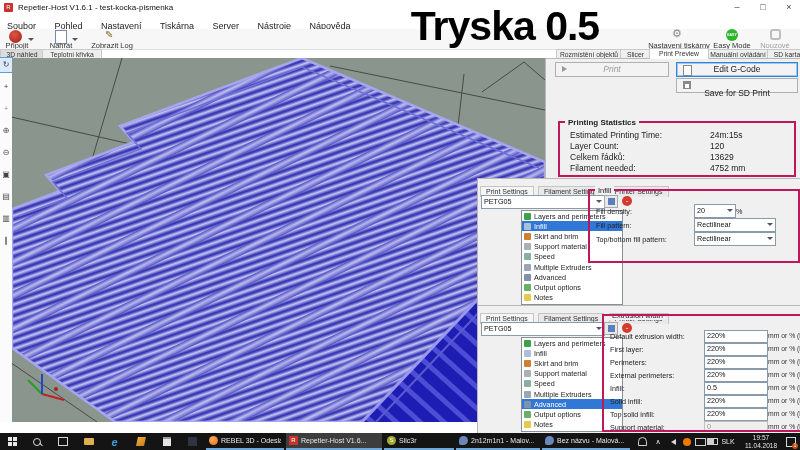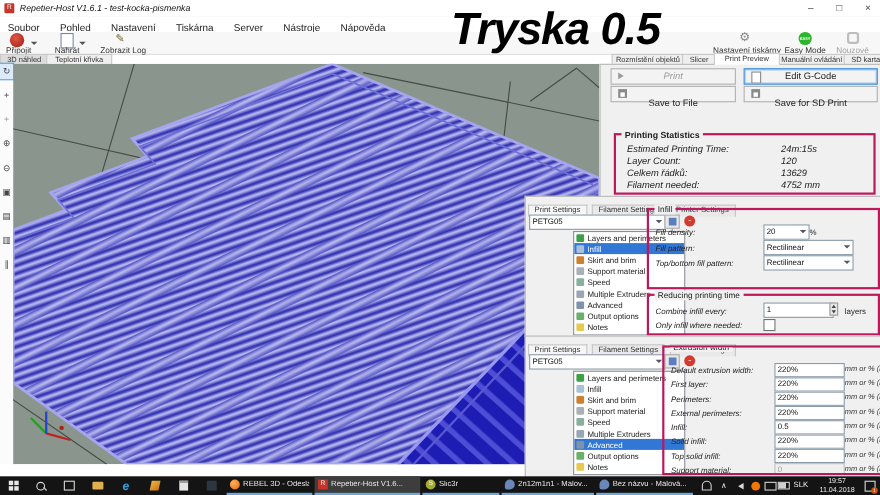--- a/index.html
+++ b/index.html
@@ -1,19 +1,19 @@
 <!DOCTYPE html>
 <html><head>
 <meta charset="utf-8">
 <style>
   html,body{margin:0;padding:0;background:#222;}
   #screen{position:relative;width:800px;height:450px;background:#fff;overflow:hidden;
           font-family:"Liberation Sans",sans-serif;color:#111;cursor:default;}
   .abs{position:absolute;}
-  .tx{white-space:nowrap;font-style:italic;}
+  .tx{white-space:nowrap;}
   
   #titlebar{left:0;top:0;width:800px;height:15px;background:#fff;border-bottom:1px solid #e8e8e8;}
   #titlebar .t{font-size:8px;line-height:15px;}
   .winctl{width:22px;height:14px;text-align:center;font-size:9px;line-height:14px;color:#444;}
   #menubar{left:0;top:15px;width:800px;height:14px;background:#fff;}
   .menu-item{display:inline-block;padding:0 7px;font-size:9px;line-height:14px;color:#222;}
   #toolbar{left:0;top:29px;width:800px;height:20px;background:#f7f7f7;border-bottom:1px solid #e0e0e0;}
   .tool-label{font-size:7.5px;color:#333;text-align:center;}
   .tool-label.dis{color:#a0a0a0;}
   .caret{width:0;height:0;border-left:3px solid transparent;border-right:3px solid transparent;border-top:3px solid #555;}
@@ -189,24 +189,20 @@
 
   <div class="abs panel" style="left:545px;top:58px;width:255px;height:120px;z-index:2;">
     <div class="abs btn dis" style="left:9px;top:3px;width:112px;height:13px;">
       <div class="abs play" style="left:6px;top:3px;"></div>
       <div class="lbl">Print</div>
     </div>
     <div class="abs btn focus" style="left:130px;top:3px;width:120px;height:13px;">
       <div class="abs pageic" style="left:6px;top:1.5px;"></div>
       <div class="lbl">Edit G-Code</div>
     </div>
-    <div class="abs btn" style="left:9px;top:19px;width:112px;height:13px;">
-      <div class="abs floppy" style="left:6px;top:2px;"></div>
-      <div class="lbl">Save to File</div>
-    </div>
     <div class="abs btn" style="left:130px;top:19px;width:120px;height:13px;">
       <div class="abs floppy" style="left:6px;top:2px;"></div>
       <div class="lbl">Save for SD Print</div>
     </div>
     <div class="abs gb" style="left:12px;top:62px;width:234px;height:52px;">
       <div class="gt b">Printing Statistics</div>
       <div class="abs stat-lbl tx" style="left:10px;top:7px;">Estimated Printing Time:</div>
       <div class="abs stat-val tx" style="left:150px;top:7px;">24m:15s</div>
       <div class="abs stat-lbl tx" style="left:10px;top:18px;">Layer Count:</div>
       <div class="abs stat-val tx" style="left:150px;top:18px;">120</div>
@@ -278,32 +274,20 @@
       </div>
       <div class="abs slbl" style="left:146px;top:16px;">%</div>
       <div class="abs slbl tx" style="left:6px;top:30px;">Fill pattern:</div>
       <div class="abs fld" style="left:104px;top:27px;width:76px;height:12px;line-height:12px;">
         <span>Rectilinear</span><i class="cmb-arrow"></i>
       </div>
       <div class="abs slbl tx" style="left:6px;top:44px;">Top/bottom fill pattern:</div>
       <div class="abs fld" style="left:104px;top:41px;width:76px;height:12px;line-height:12px;">
         <span>Rectilinear</span><i class="cmb-arrow"></i>
       </div>
-    </div>
-    <div class="abs gb" style="left:110px;top:88px;width:208px;height:34px;">
-      <div class="gt">Reducing printing time</div>
-      <div class="abs slbl tx" style="left:6px;top:9px;">Combine infill every:</div>
-      <div class="abs fld" style="left:104px;top:6px;width:58px;height:12px;line-height:12px;">1</div>
-      <div class="abs spin" style="left:164px;top:6px;width:8px;height:12px;box-sizing:border-box;">
-          <i class="up"></i>
-          <i class="dn"></i>
-        </div>
-      <div class="abs slbl" style="left:178px;top:9px;">layers</div>
-      <div class="abs slbl tx" style="left:6px;top:22px;">Only infill where needed:</div>
-      <div class="abs chk" style="left:104px;top:21px;"></div>
     </div>
   </div>
 
   <div class="abs panel" style="left:477px;top:305px;width:323px;height:128px;z-index:2;">
     <div class="abs" style="left:2px;top:1px;">
       <span class="stab active">Print Settings</span>
       <span class="stab">Filament Settings</span>
       <span class="stab">Printer Settings</span>
     </div>
     <div class="abs fld" style="left:3px;top:16px;width:118px;height:12px;line-height:12px;">

